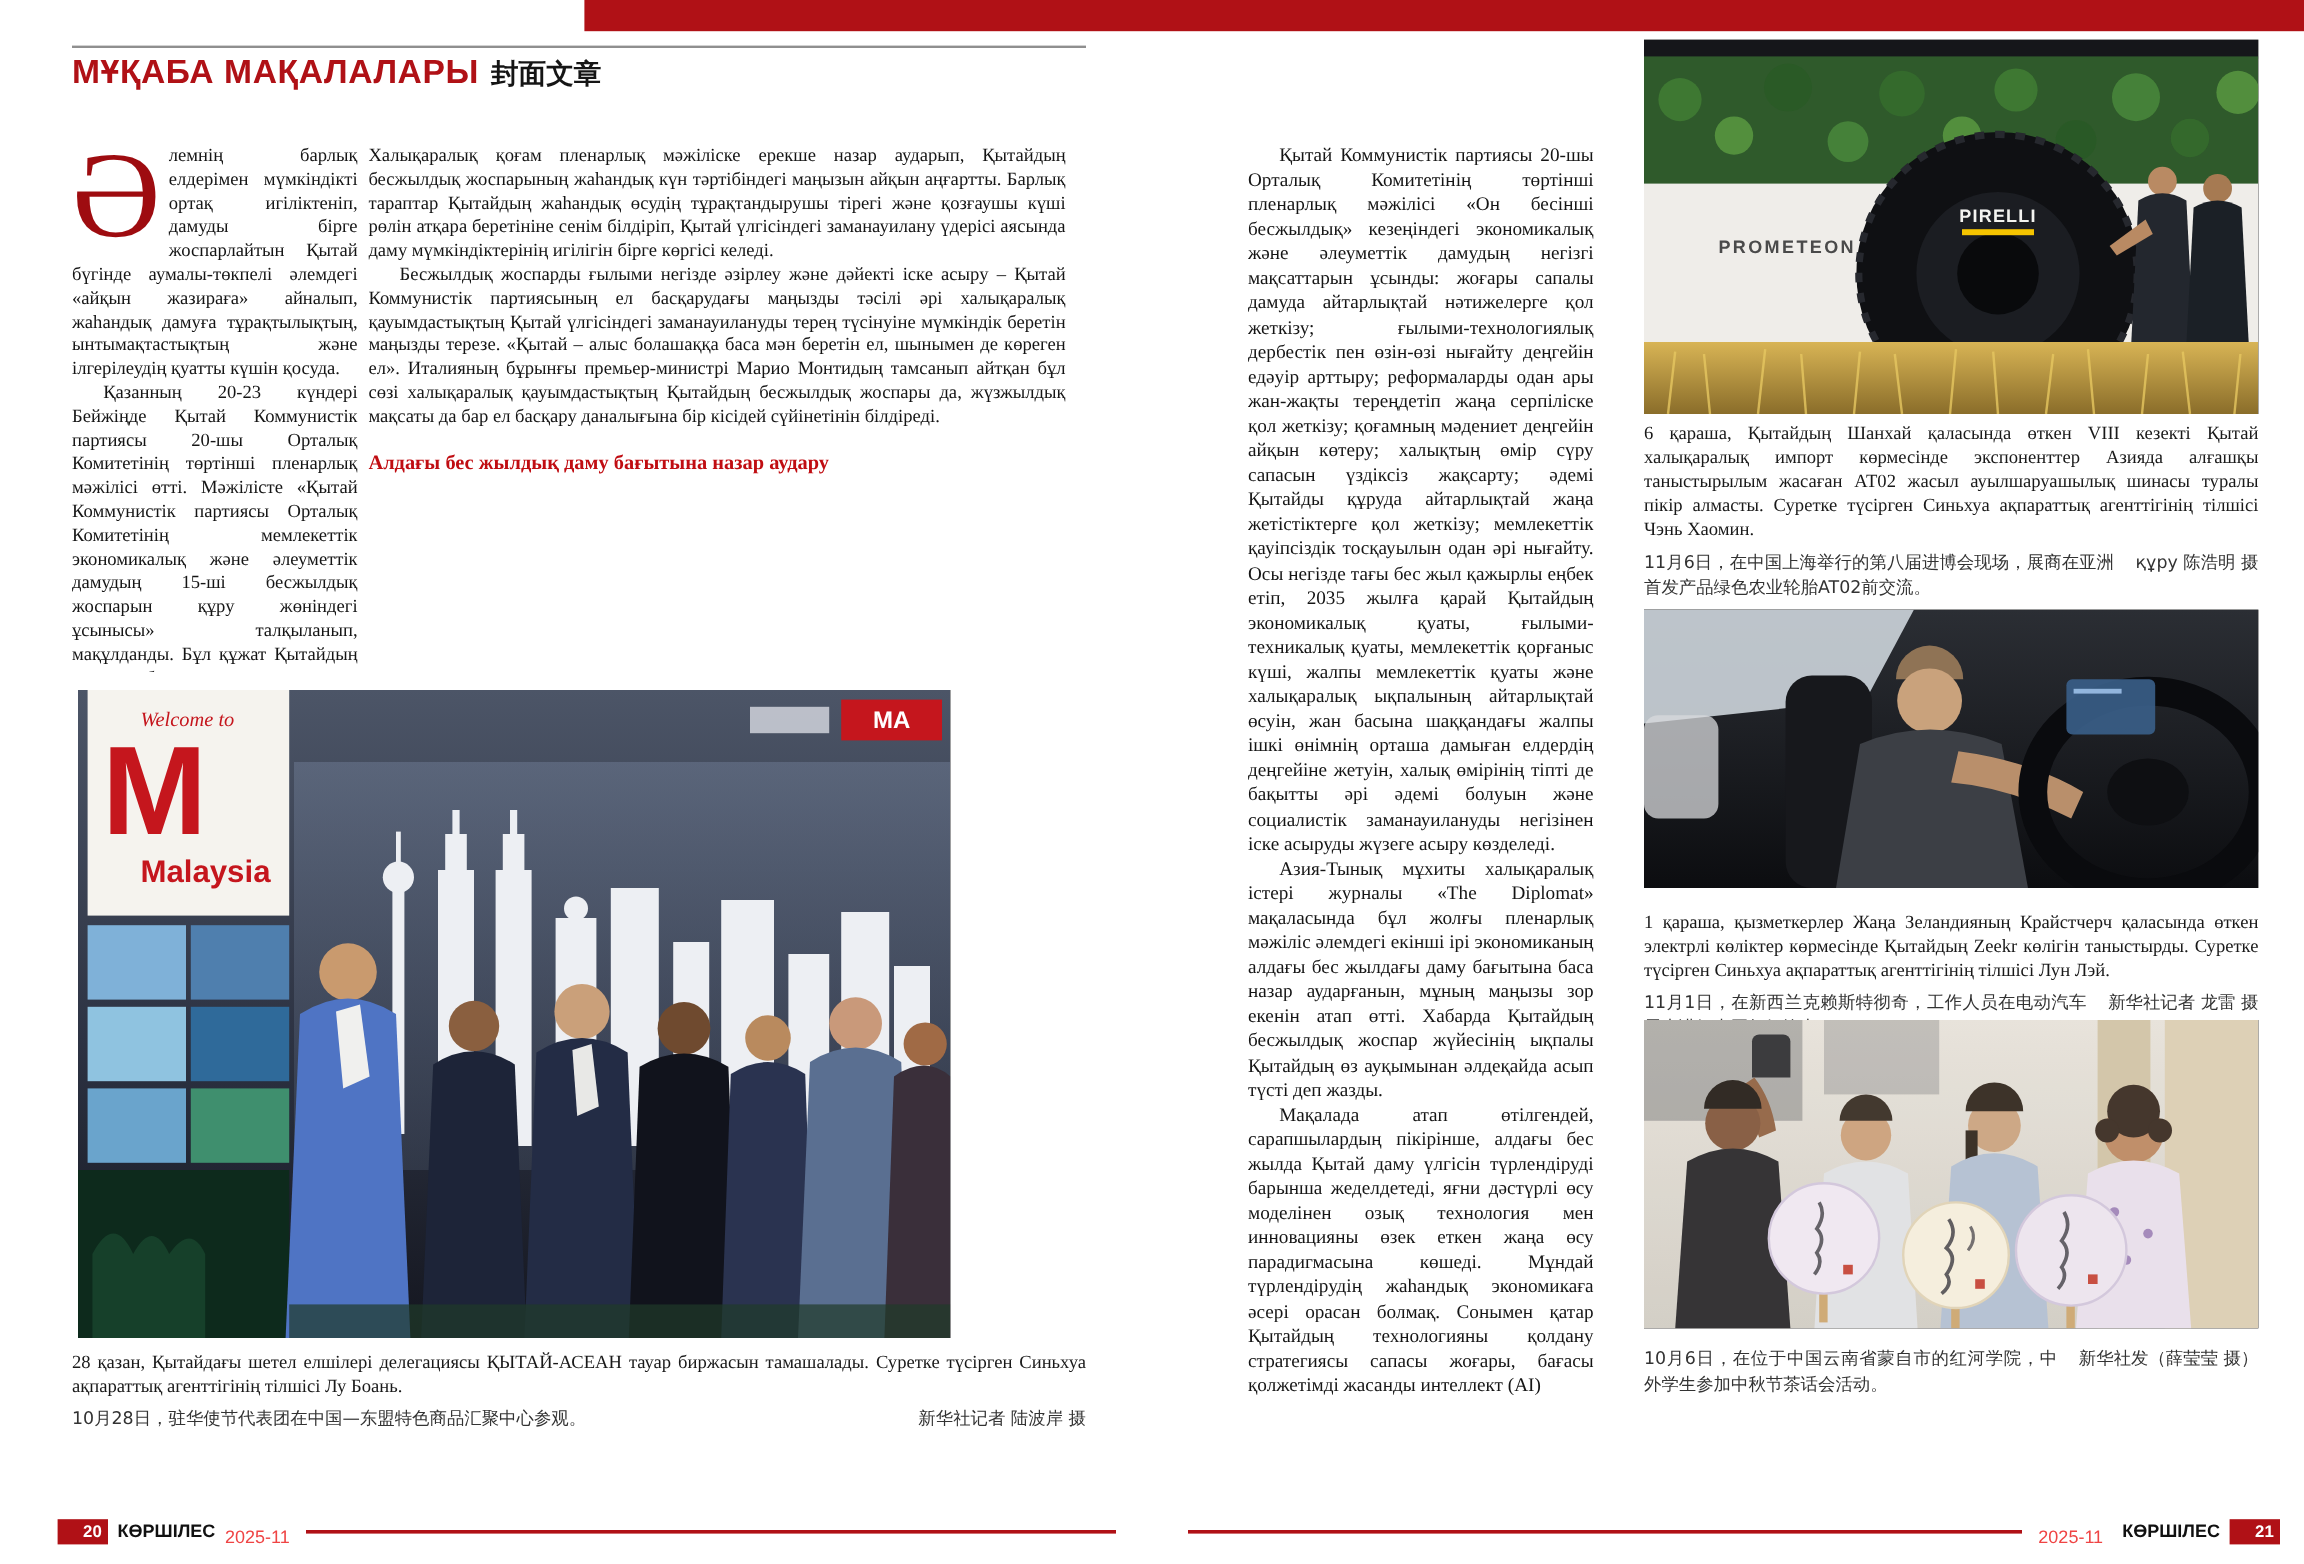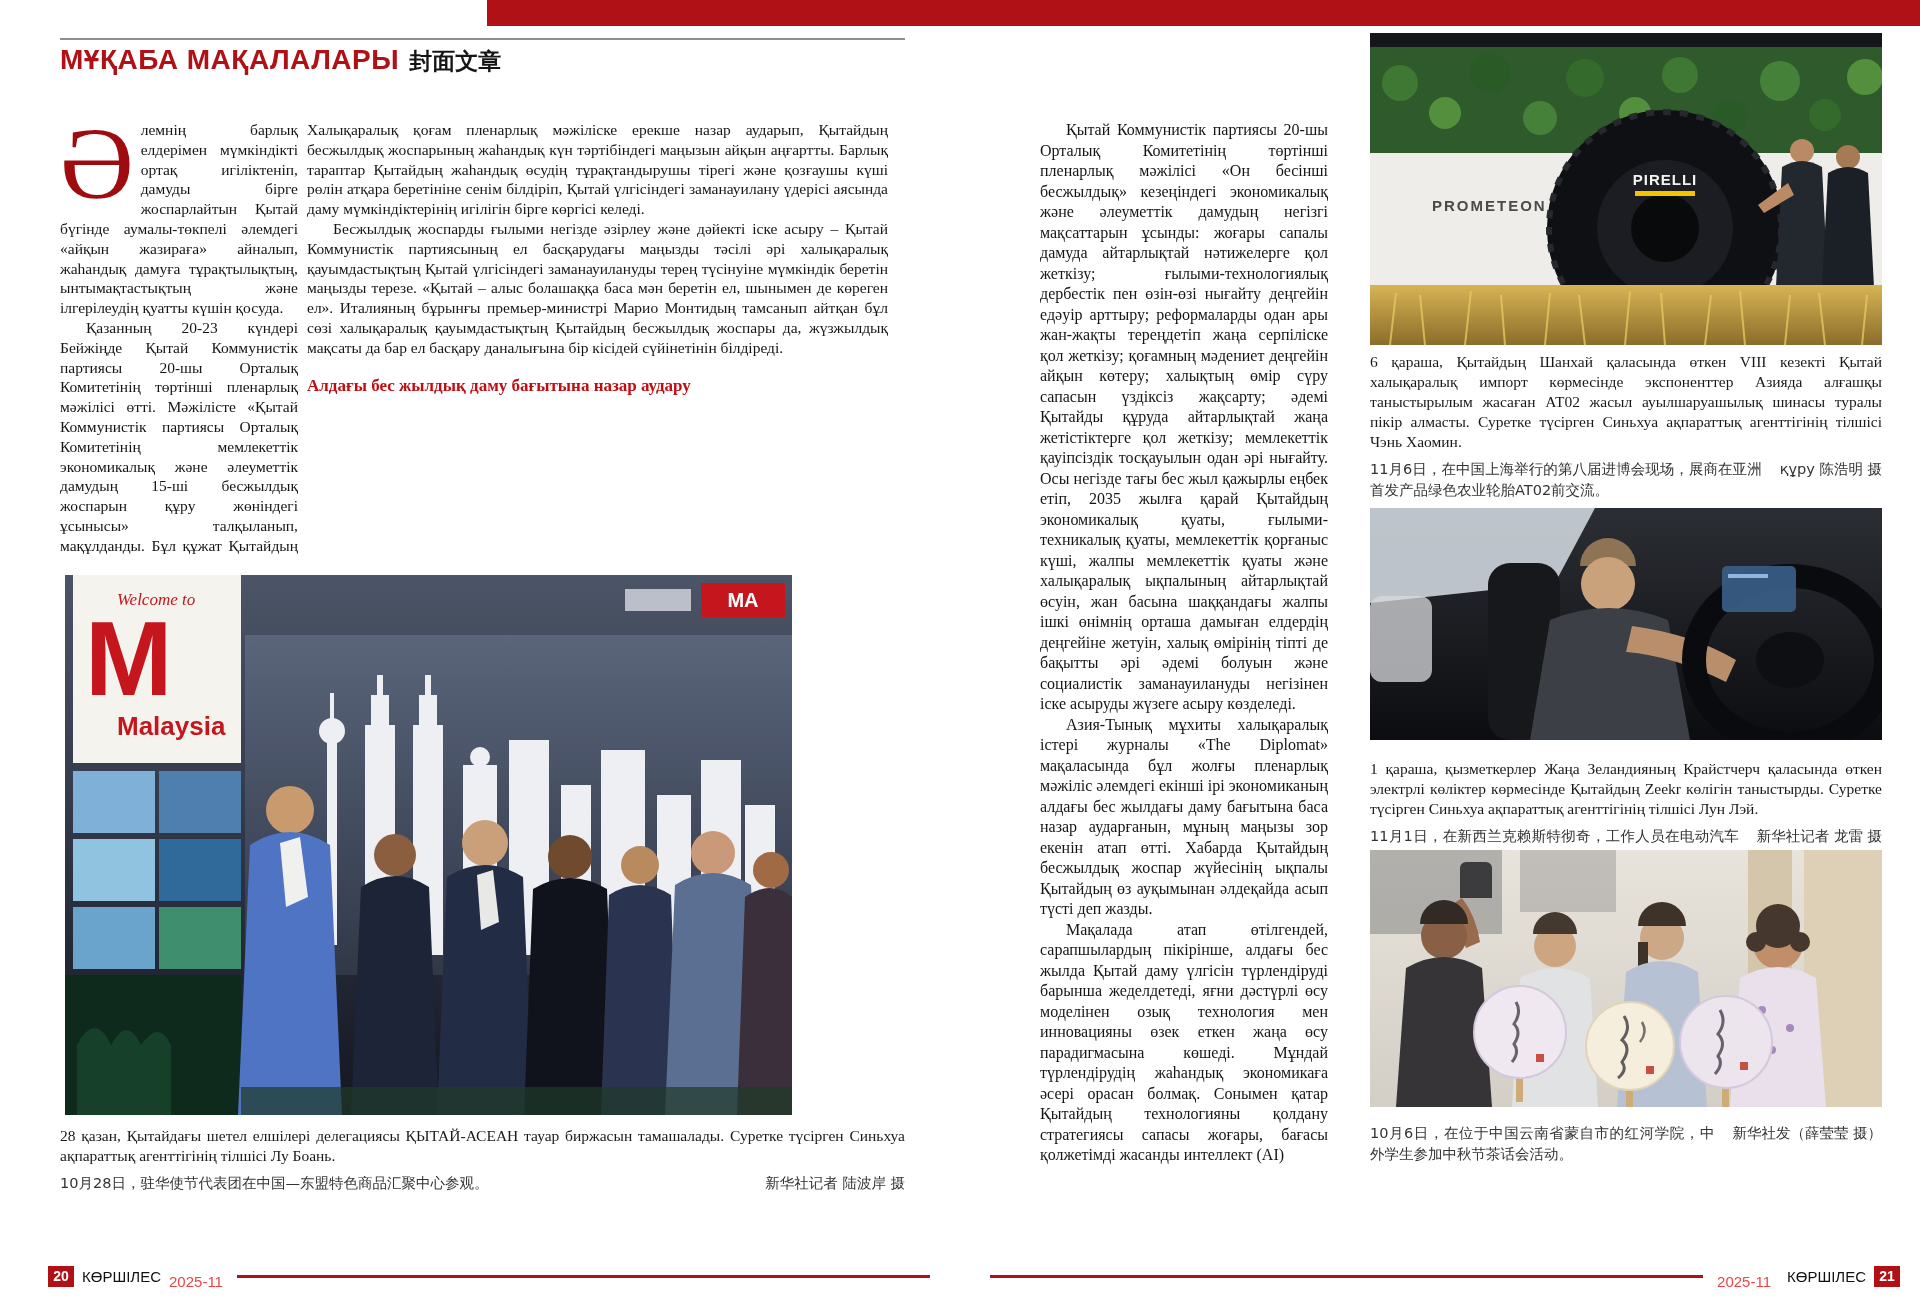--- a/index.html
+++ b/index.html
@@ -37,22 +37,22 @@
   .cap .credit{float:right;padding-left:18px;color:#333;}
   #caption-left{left:60px;top:1126px;width:845px;}
   #caption-r1{left:1370px;top:352px;width:512px;}
   #caption-r2{left:1370px;top:759px;width:512px;}
   #caption-r3{left:1370px;top:1116px;width:512px;}
   
   .footer{display:flex;align-items:center;height:24px;font-family:"Liberation Sans",sans-serif;}
   #footer-left{left:48px;top:1264px;width:882px;}
   #footer-right{left:990px;top:1264px;width:910px;}
   .pagebadge{background:#b01116;color:#fff;font-weight:bold;font-size:14px;width:26px;height:21px;
-             display:flex;align-items:center;justify-content:center;flex:0 0 auto;}
-  .brand{font-weight:normal;font-size:15px;color:#111;margin:0 8px;flex:0 0 auto;}
+             display:flex;align-items:center;justify-content:center;flex:0 0 auto;padding-left:16px;}
+  .brand{font-weight:bold;font-size:15px;color:#111;margin:0 8px;flex:0 0 auto;}
   .issue{font-size:15px;color:#ef4444;flex:0 0 auto;margin-top:10px;}
   .footrule{height:3px;background:#b01116;flex:1 1 auto;}
   #footer-left .footrule{margin-left:14px;}
   #footer-right .footrule{margin-right:14px;}
   #footer-right .issue{margin-right:8px;}
 </style>
 </head>
 <body>
 
 <div id="spread">

